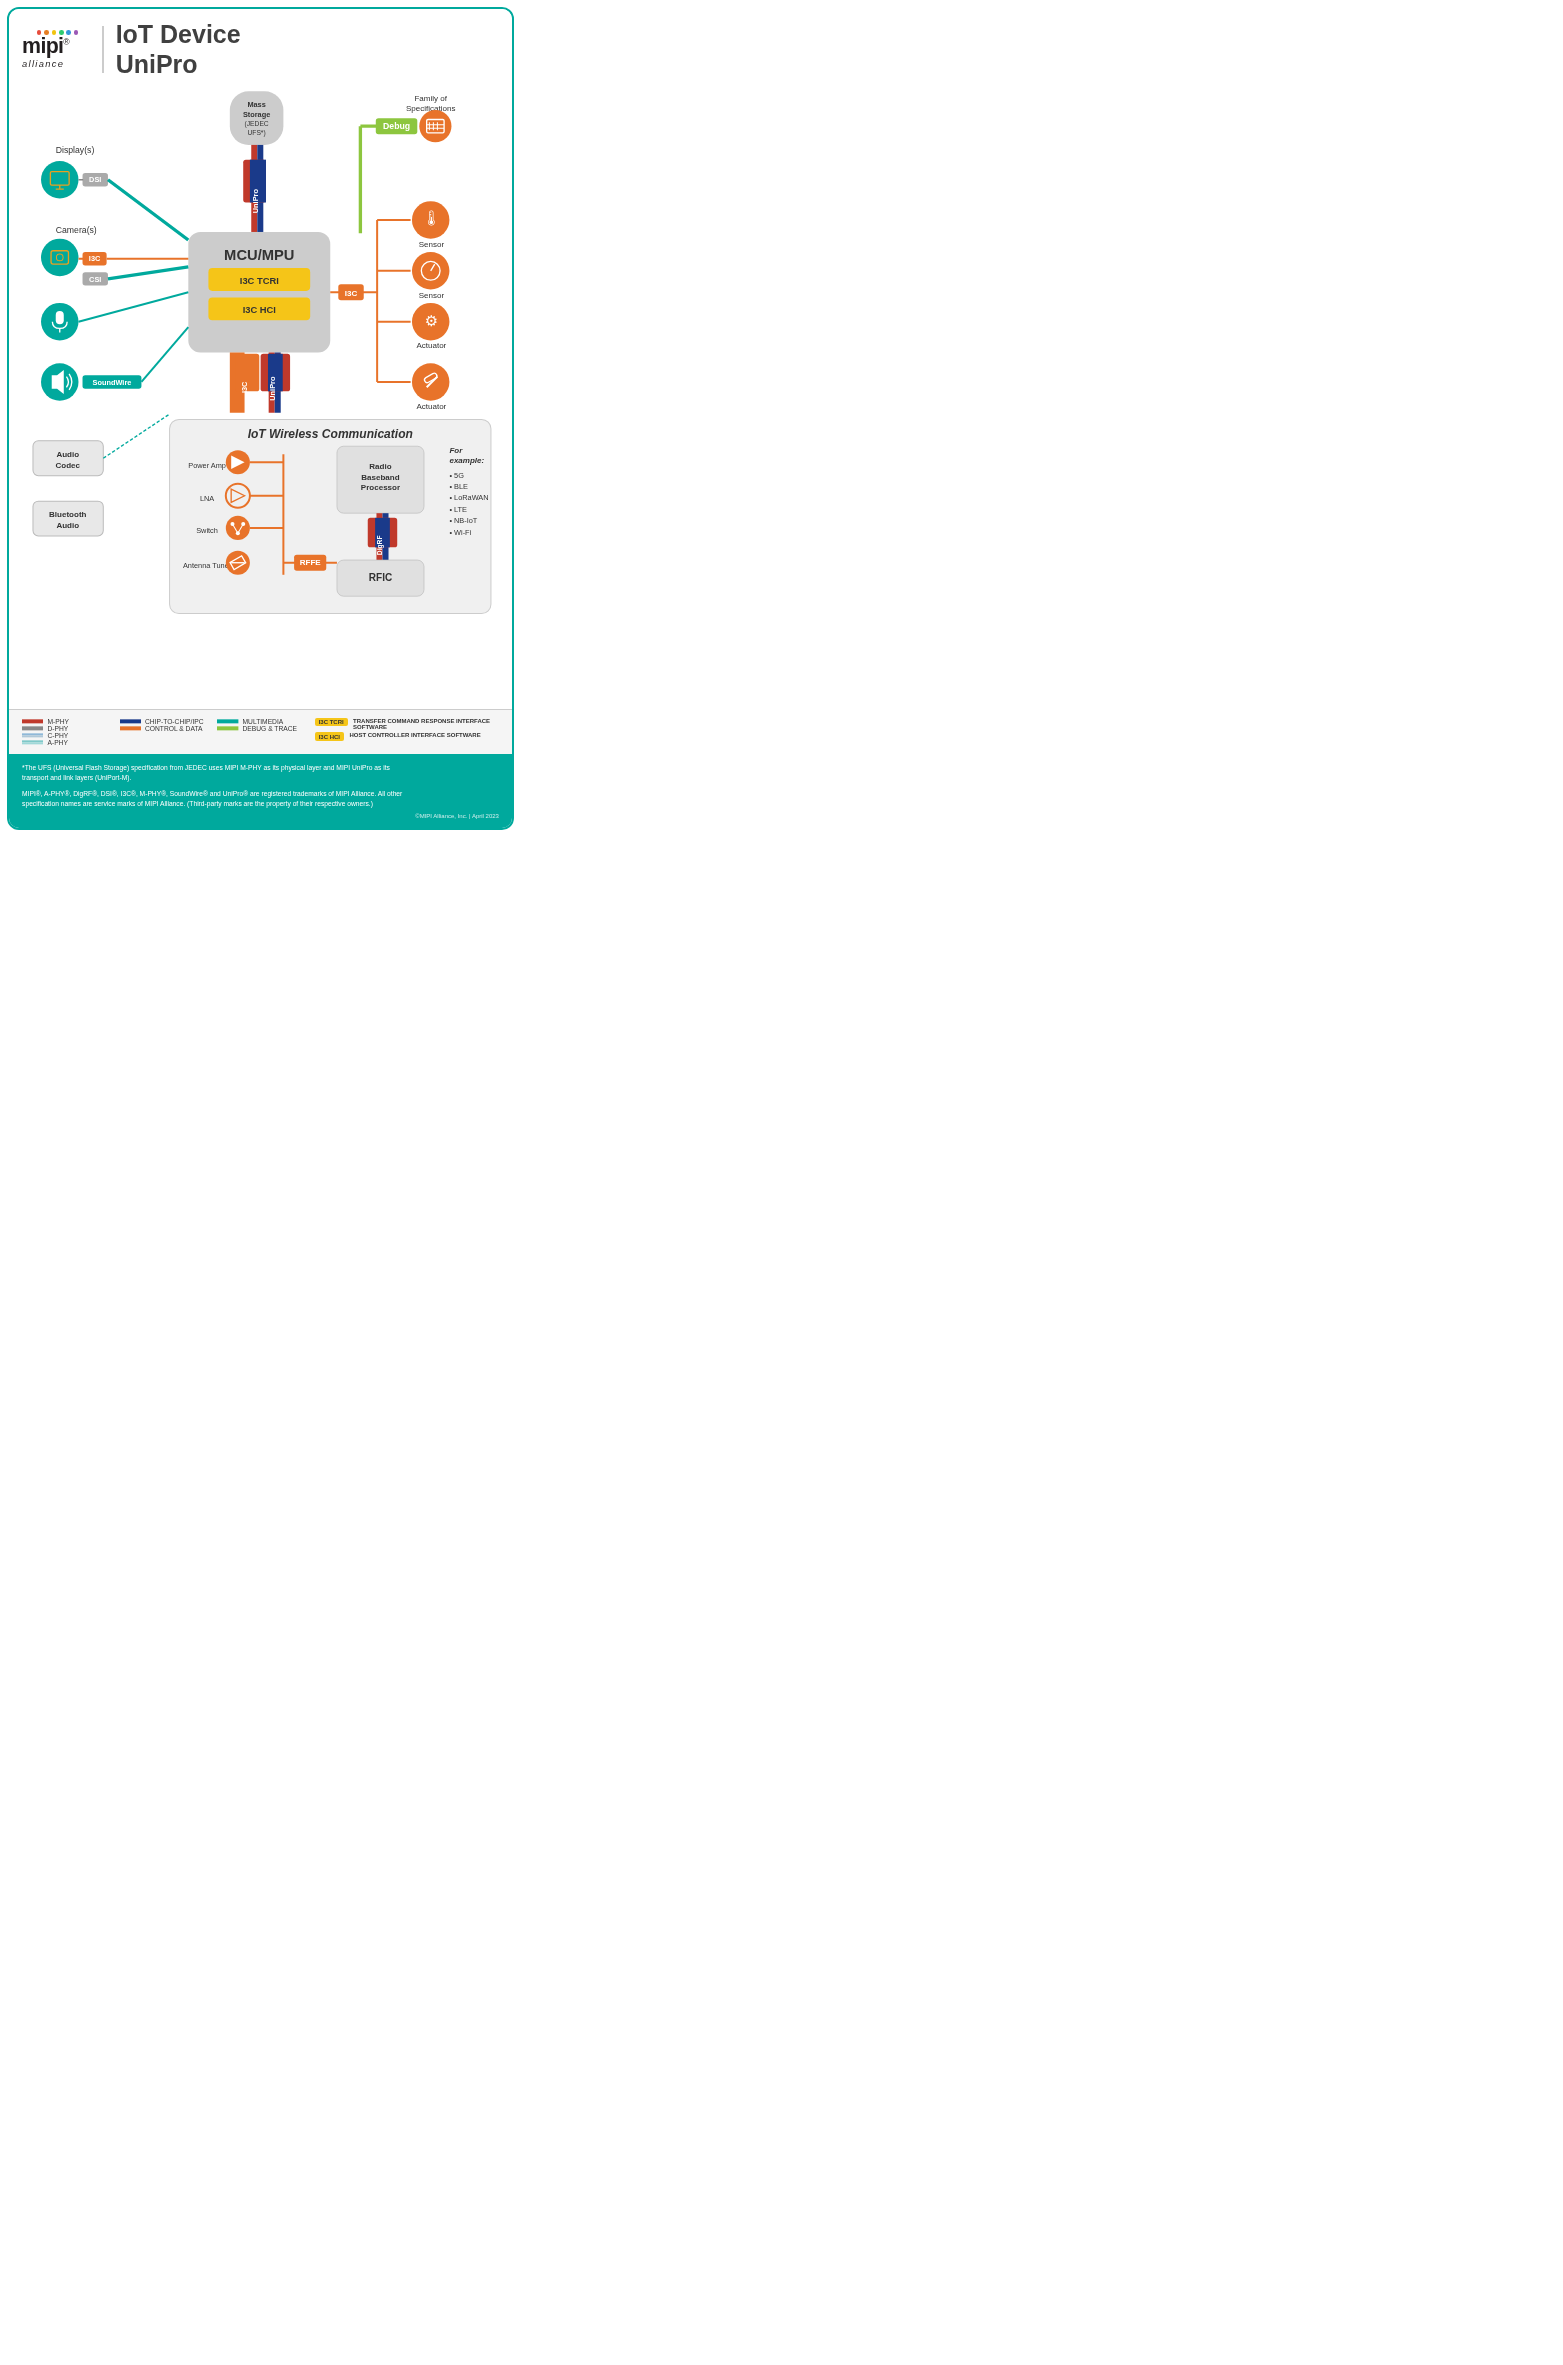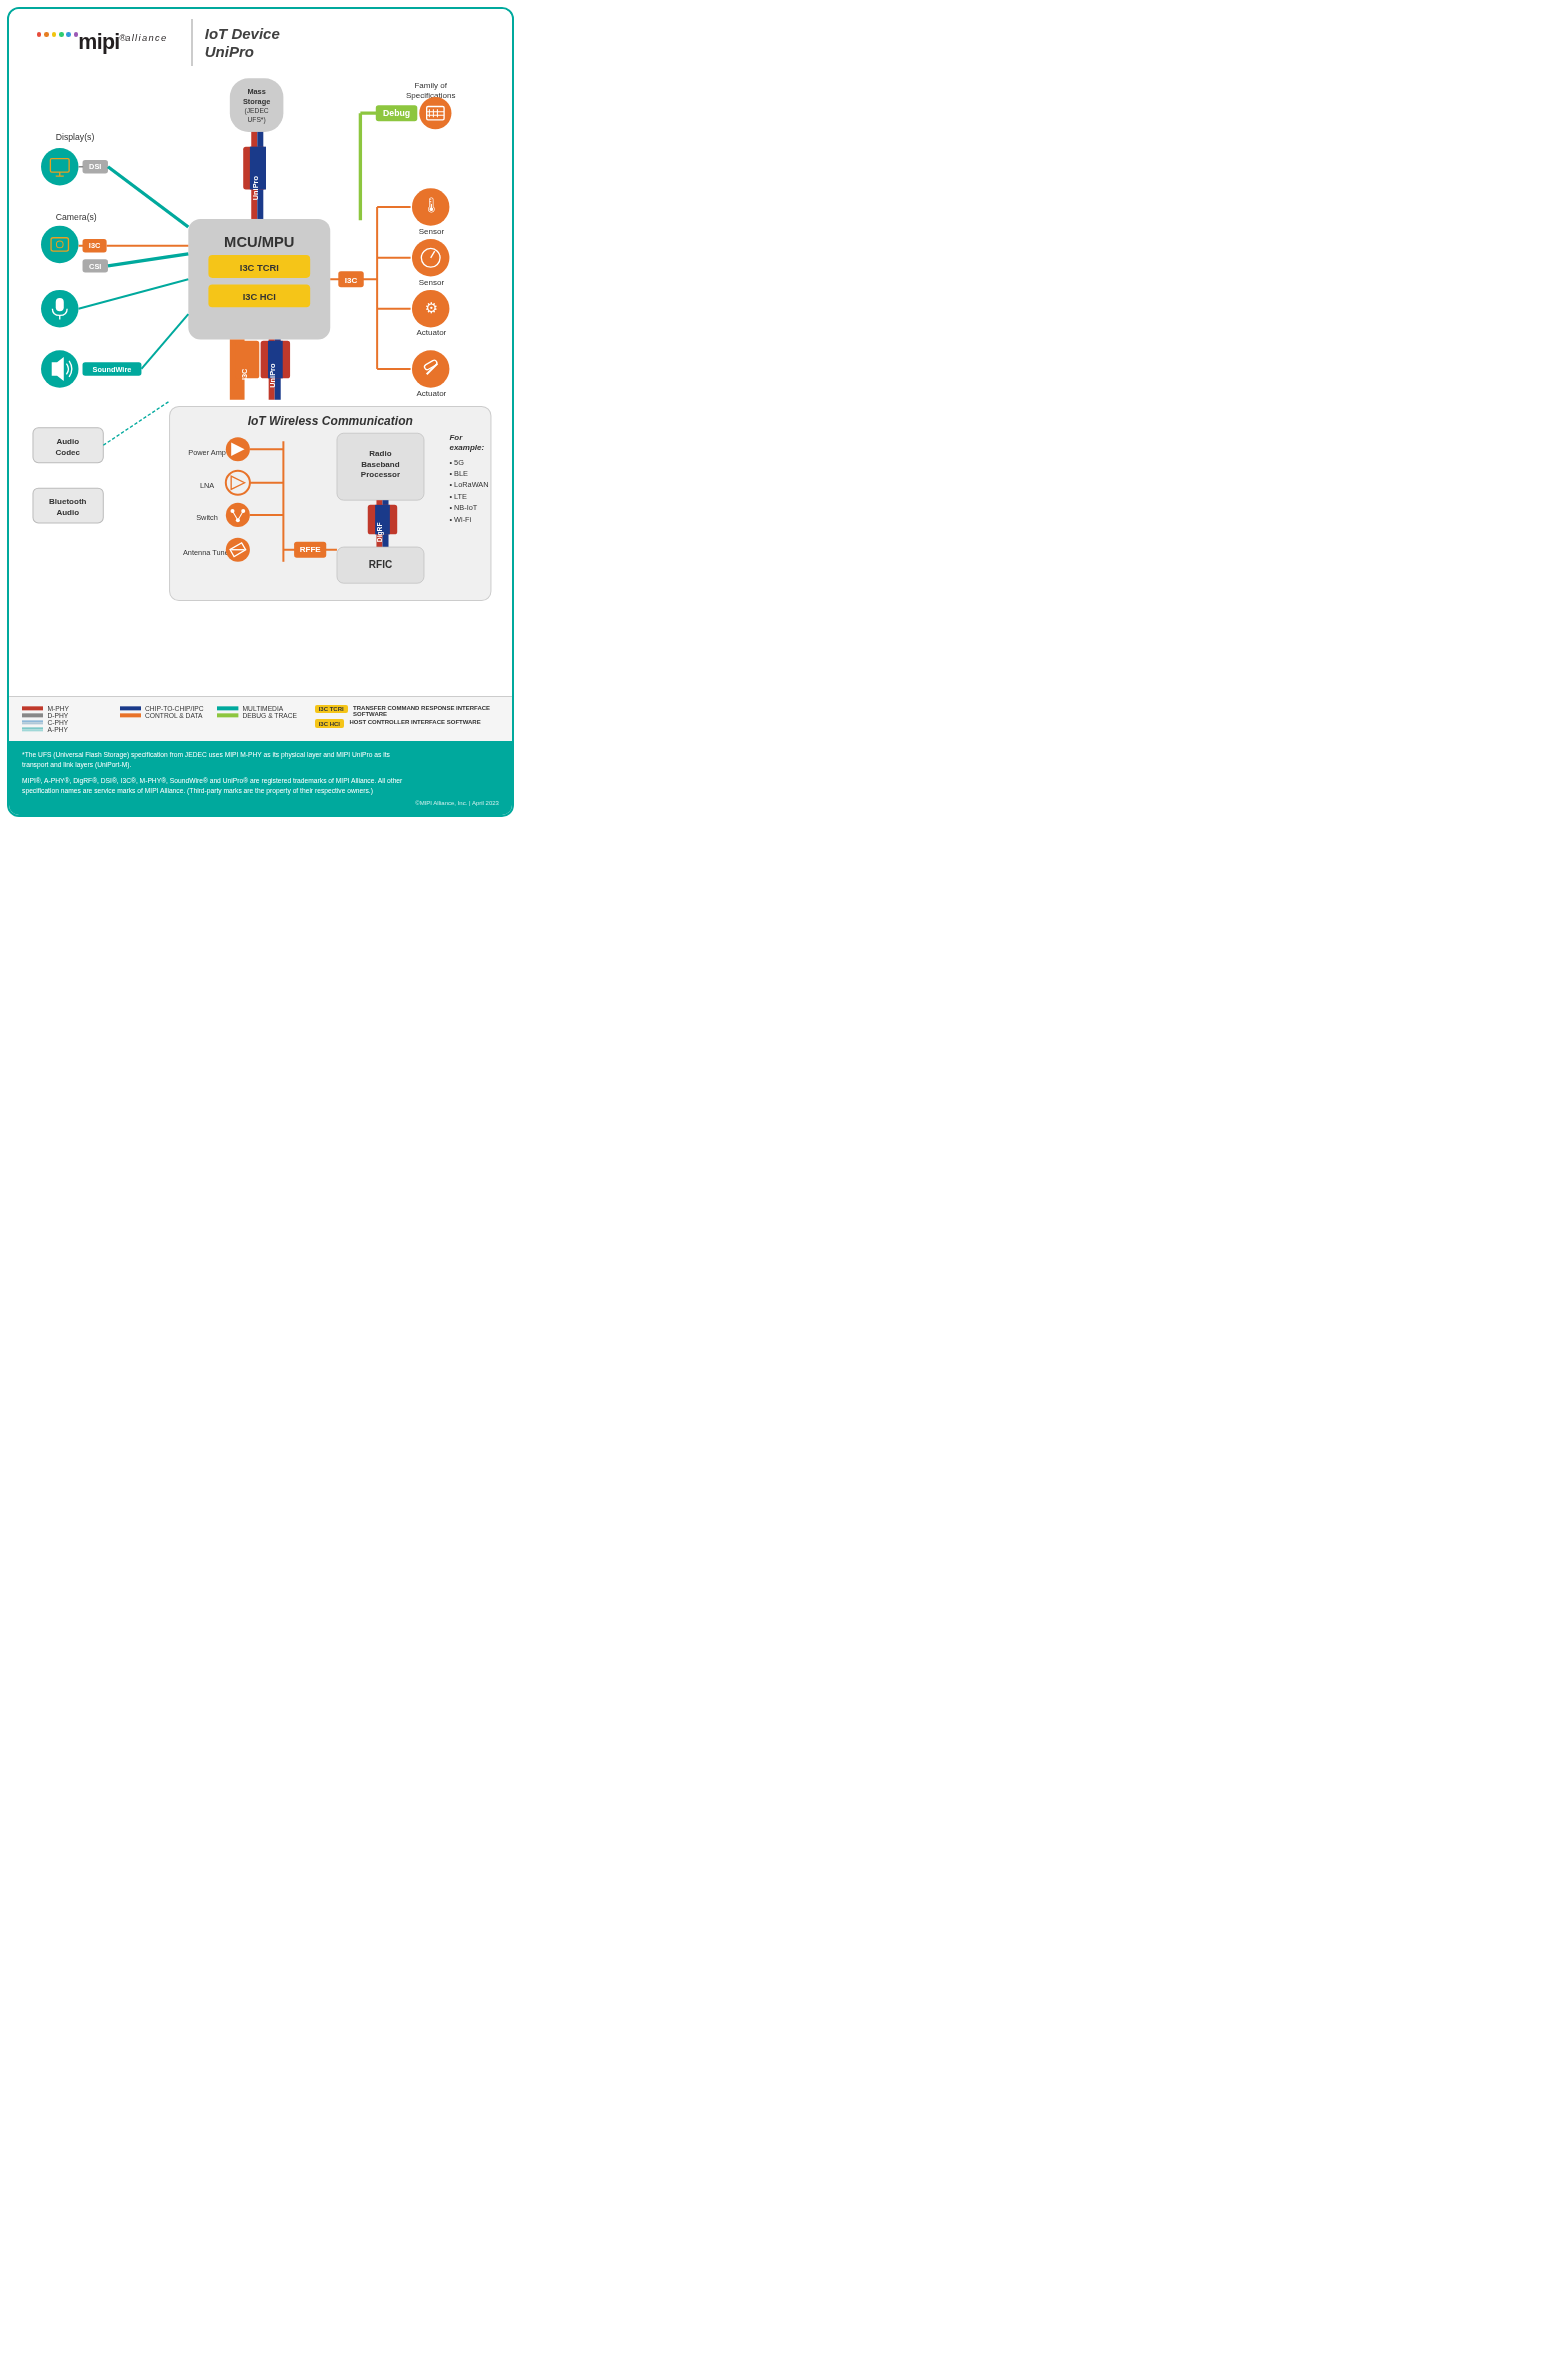--- a/index.html
+++ b/index.html
@@ -19,21 +19,21 @@
     }
     
     .header {
       display: flex;
       align-items: center;
       padding: 10.7px 13.4px 6.7px 13.4px;
       background: #fff;
     }
     .mipi-logo {
       display: flex;
-      flex-direction: row;
+      flex-direction: column;
       align-items: flex-start;
       margin-right: 12px;
     }
     .mipi-dots {
       display: flex;
       gap: 2.7px;
       margin-bottom: 1.3px;
       margin-left: 14.7px;
     }
     .dot { width: 4.7px; height: 4.7px; border-radius: 50%; }
@@ -56,25 +56,24 @@
       font-weight: 400;
       font-style: italic;
     }
     .header-divider {
       width: 1.3px;
       height: 47px;
       background: #ccc;
       margin: 0 12px;
     }
     .diagram-title {
-      font-size: 15px;
+      font-size: 25px;
       font-weight: 700;
       color: #404040;
       line-height: 1.2;
-      font-style: italic;
     }
     
     .main-content {
       padding: 0 13.4px 6.7px 13.4px;
       position: relative;
     }
     
     .legend-section {
       background: #f5f5f5;
       border-top: 1.3px solid #ccc;

